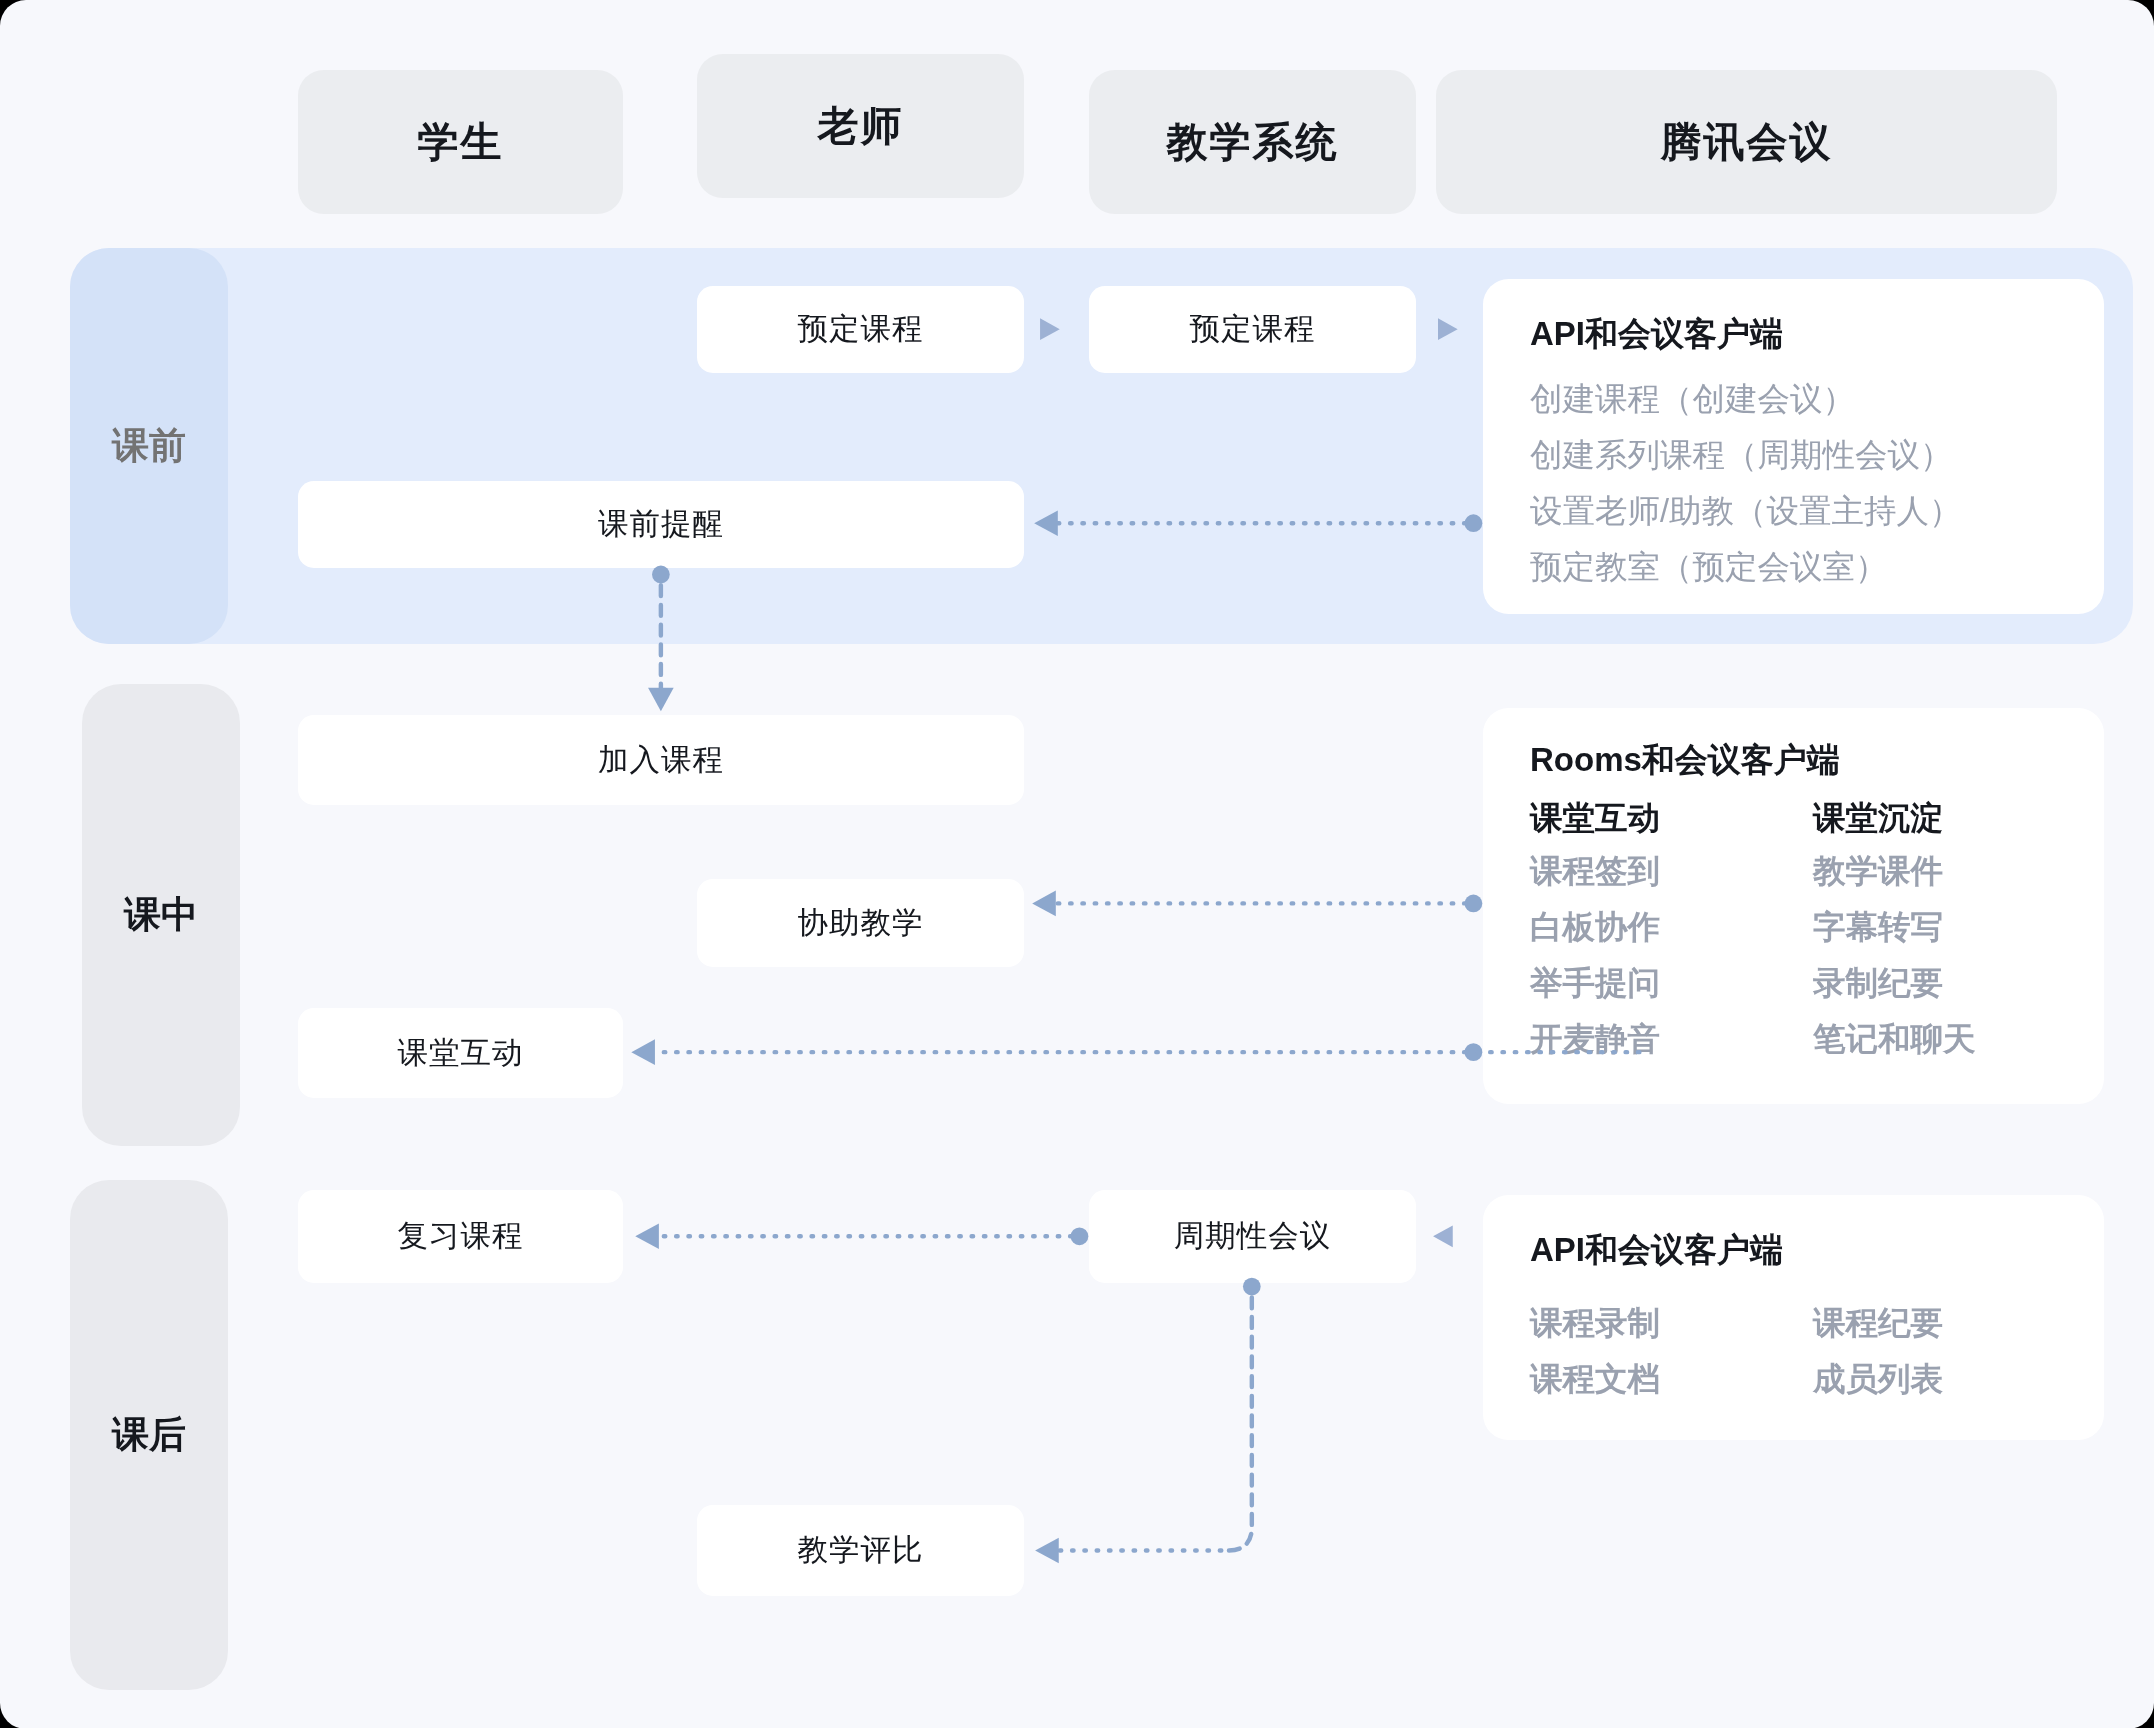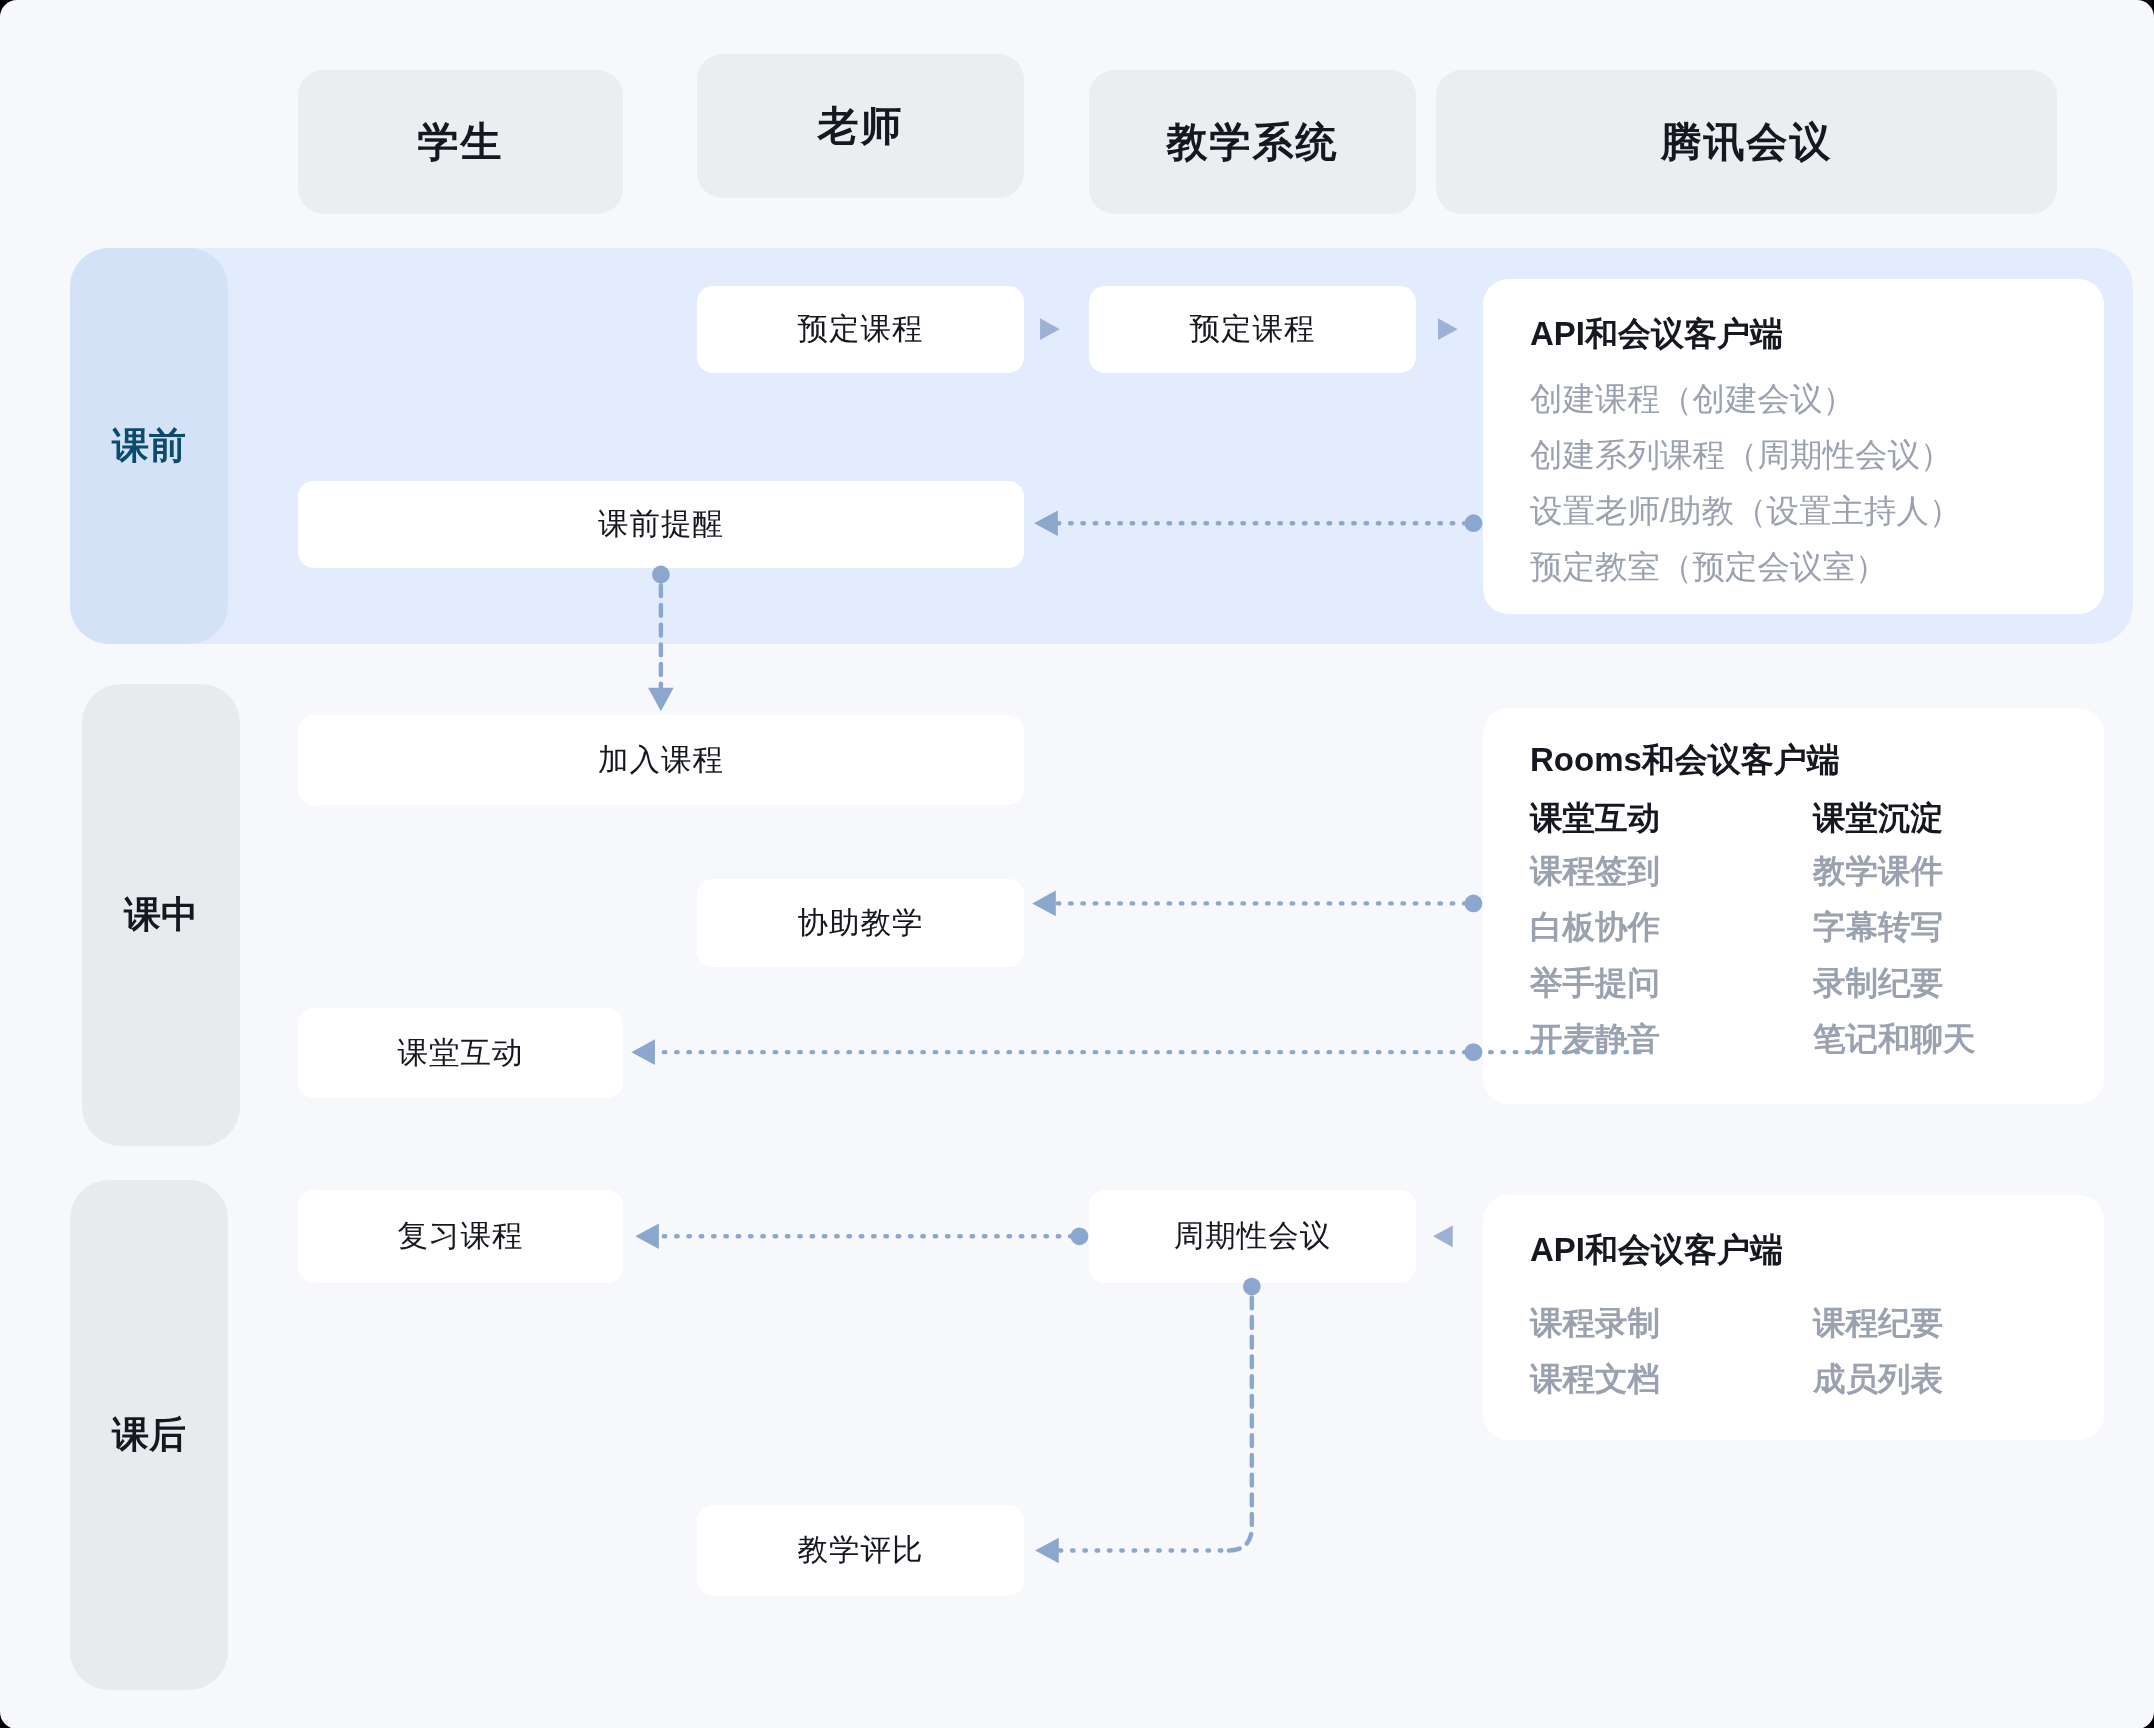--- a/index.html
+++ b/index.html
@@ -1,24 +1,24 @@
 <!DOCTYPE html>
 <html><head>
 <meta charset="utf-8">
 <style>
   html,body{margin:0;padding:0;background:#000;}
   .canvas{position:relative;width:2154px;height:1729px;font-family:"Liberation Sans","DejaVu Sans",sans-serif;}
-  .panel{position:absolute;left:0;top:0;width:2154px;height:1729px;background:#f7f8fc;border-radius:17px;overflow:hidden;}
+  .panel{position:absolute;left:0;top:0;width:2154px;height:1729px;background:#f7f8fc;border-radius:26px;overflow:hidden;}
   .abs{position:absolute;box-sizing:border-box;}
   .hdr{background:#ebedf0;border-radius:25.6px;display:flex;align-items:center;justify-content:center;
        font-size:41px;font-weight:600;color:#15181e;letter-spacing:2px;}
   .band-pre{background:#e3ecfc;border-radius:39px;}
   .strip{border-radius:39px;display:flex;align-items:center;justify-content:center;
          font-size:37px;font-weight:700;}
-  .strip-pre{background:#d4e2f8;color:#0c4a6e;}
+  .strip-pre{background:#d4e2f8;color:#737373;}
   .strip-gray{background:#e9eaee;color:#15181e;}
   .step{background:#ffffff;border-radius:15.8px;display:flex;align-items:center;justify-content:center;
         font-size:30.5px;font-weight:500;color:#15181e;letter-spacing:1px;}
   .bigbox{background:#ffffff;border-radius:25.6px;padding:33px 47px;}
   .bigbox .title{font-size:33px;font-weight:700;color:#15181e;line-height:43px;}
   .items{margin-top:15.8px;}
   .items .it{font-size:32.5px;font-weight:400;color:#9aa1af;line-height:56px;white-space:nowrap;}
   .cols{display:flex;margin-top:13.8px;}
   .col{min-width:217px;}
   .col + .col{margin-left:66px;}

